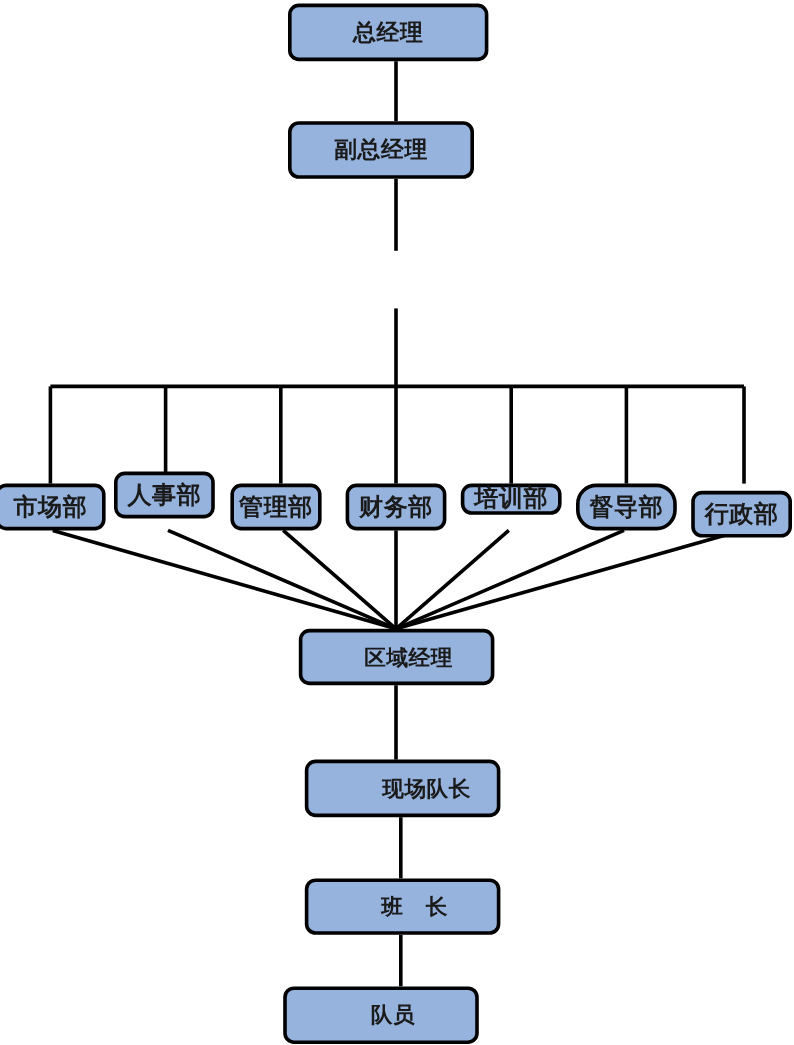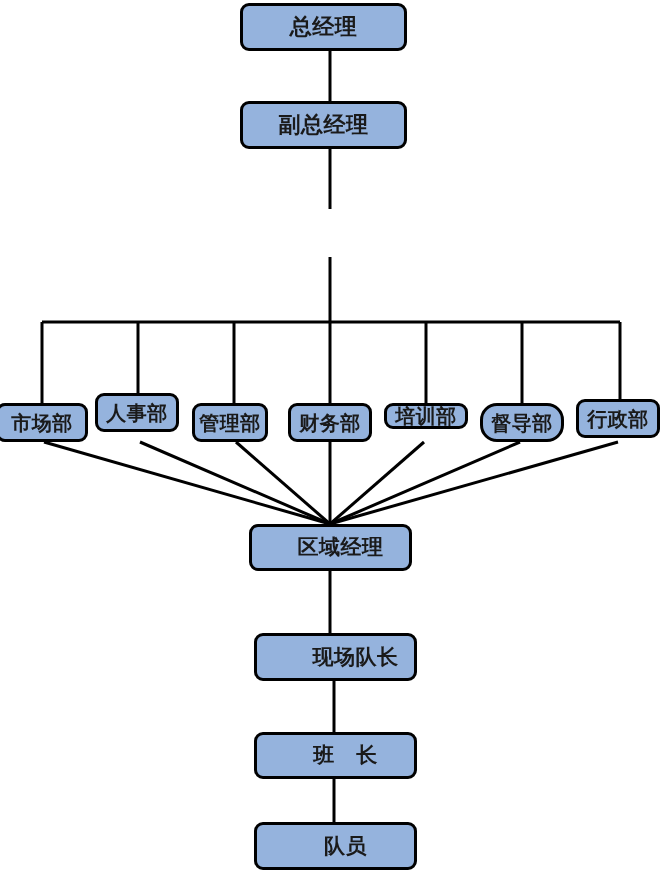--- a/index.html
+++ b/index.html
@@ -37,23 +37,23 @@
     z-index: 2;
   }
   .node-label {
     font-family: "Liberation Serif", "DejaVu Serif", serif;
     font-weight: bold;
     color: #1a1a1a;
     line-height: 1;
     white-space: pre;
     letter-spacing: 0.5px;
   }
-  .node.level-exec .node-label { font-size: 22px; }
+  .node.level-exec .node-label { font-size: 19px; }
   .node.level-dept .node-label { font-size: 20px; }
-  .node.level-field .node-label { font-size: 21px; margin-left: 20px; }
+  .node.level-field .node-label { font-size: 18px; margin-left: 20px; }
 </style>
 </head>
 <body>
 
 <div id="chart-canvas">
 
   <svg id="edge-layer" viewBox="0 0 662 871" width="662" height="871">
     <g id="edges-vertical" stroke="#000000" stroke-width="3" stroke-linecap="butt">
         <line x1="330" y1="51" x2="330" y2="101"></line>
         <line x1="330" y1="149" x2="330" y2="209"></line>
@@ -80,21 +80,21 @@
         <line x1="424" y1="442" x2="330" y2="524"></line>
         <line x1="520" y1="442" x2="330" y2="524"></line>
         <line x1="618" y1="442" x2="330" y2="524"></line>
       </g>
   </svg>
 
   <div class="node level-exec" style="left: 240px; top: 3px; width: 167px; height: 48px;">
     <span class="node-label">总经理</span>
   </div>
 
-  <div class="node level-exec" style="left: 240px; top: 101px; width: 167px; height: 48px;">
+  <div class="node level-exec" style="left: 240px; top: 101px; width: 155px; height: 48px;">
     <span class="node-label">副总经理</span>
   </div>
 
 
   <div id="department-nodes">
       <div class="node level-dept" style="left: -4px; top: 403px; width: 92px; height: 39px;">
         <span class="node-label">市场部</span>
       </div>
       <div class="node level-dept" style="left: 95px; top: 393px; width: 84px; height: 39px;">
         <span class="node-label">人事部</span>
@@ -104,34 +104,34 @@
       </div>
       <div class="node level-dept" style="left: 288px; top: 403px; width: 84px; height: 39px;">
         <span class="node-label">财务部</span>
       </div>
       <div class="node level-dept" style="left: 384px; top: 403px; width: 84px; height: 26px;">
         <span class="node-label">培训部</span>
       </div>
       <div class="node level-dept" style="left: 480px; top: 403px; width: 84px; height: 39px; border-radius: 17px;">
         <span class="node-label">督导部</span>
       </div>
-      <div class="node level-dept" style="left: 576px; top: 399px; width: 84px; height: 39px; text-align: center;">
+      <div class="node level-dept" style="left: 576px; top: 409px; width: 84px; height: 39px; text-align: center;">
         <span class="node-label">行政部</span>
       </div>
     </div>
 
   <div class="node level-field" style="left: 249px; top: 524px; width: 163px; height: 47px;">
     <span class="node-label">区域经理</span>
   </div>
 
   <div class="node level-field" style="left: 254px; top: 633px; width: 163px; height: 48px; padding-left: 20px;">
     <span class="node-label">现场队长</span>
   </div>
 
   <div class="node level-field" style="left: 254px; top: 732px; width: 163px; height: 47px;">
     <span class="node-label">班　长</span>
   </div>
 
-  <div class="node level-field" style="left: 254px; top: 822px; width: 163px; height: 48px;">
+  <div class="node level-field" style="left: 236px; top: 822px; width: 163px; height: 48px;">
     <span class="node-label">队员</span>
   </div>
 
 </div>
 
 </body></html>

